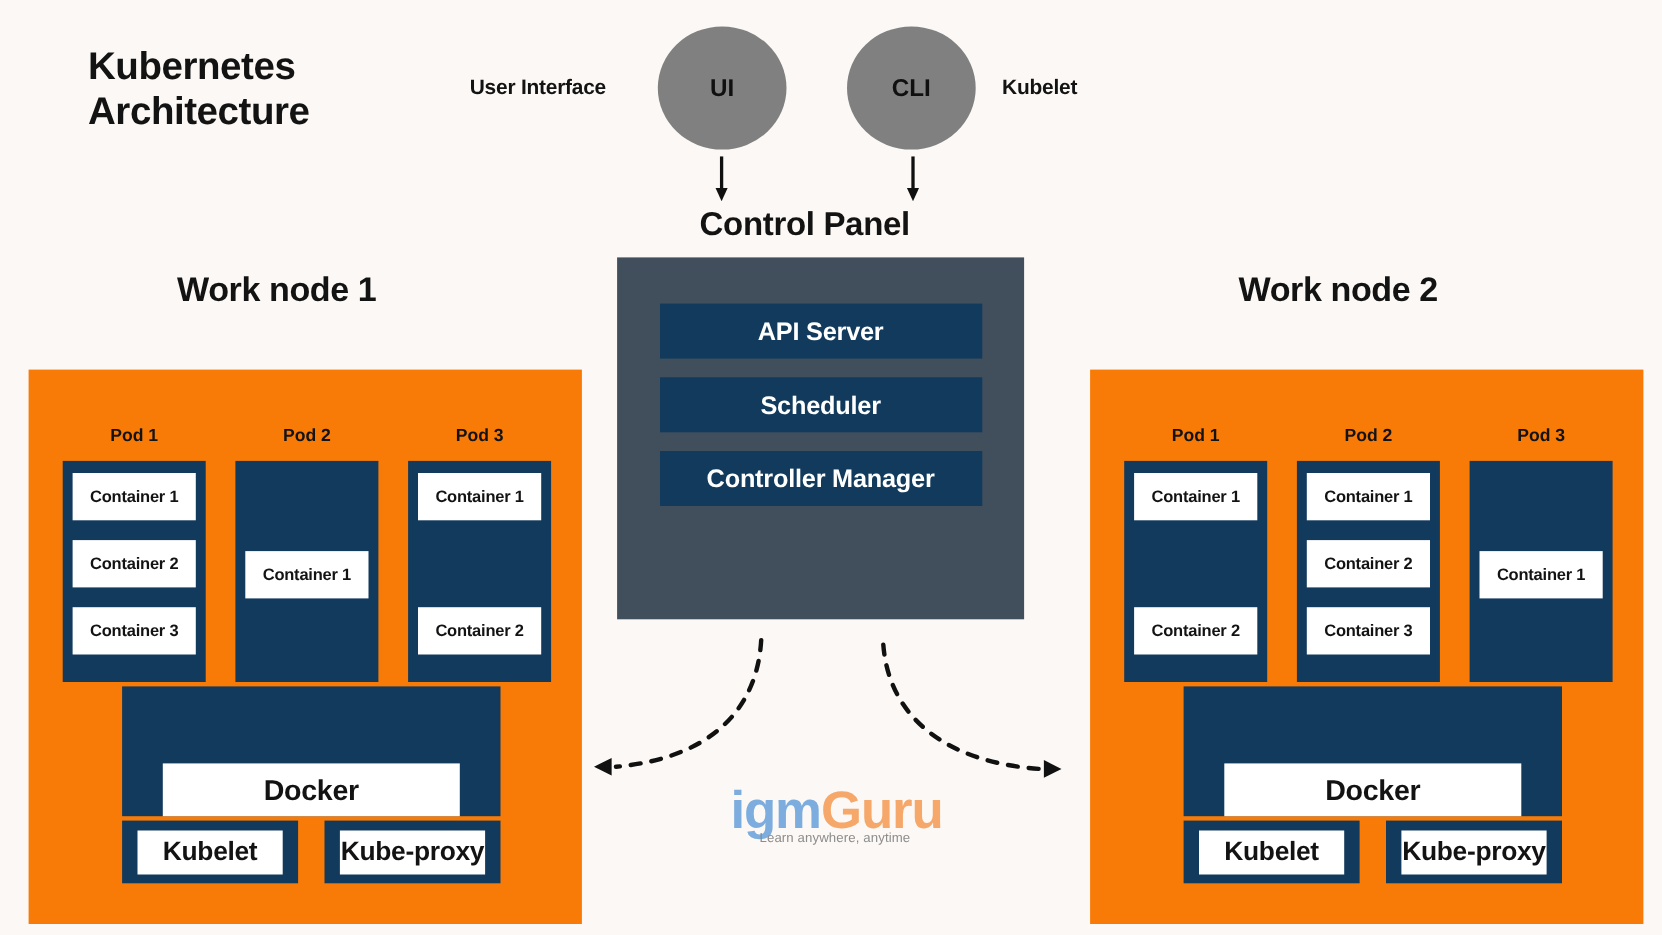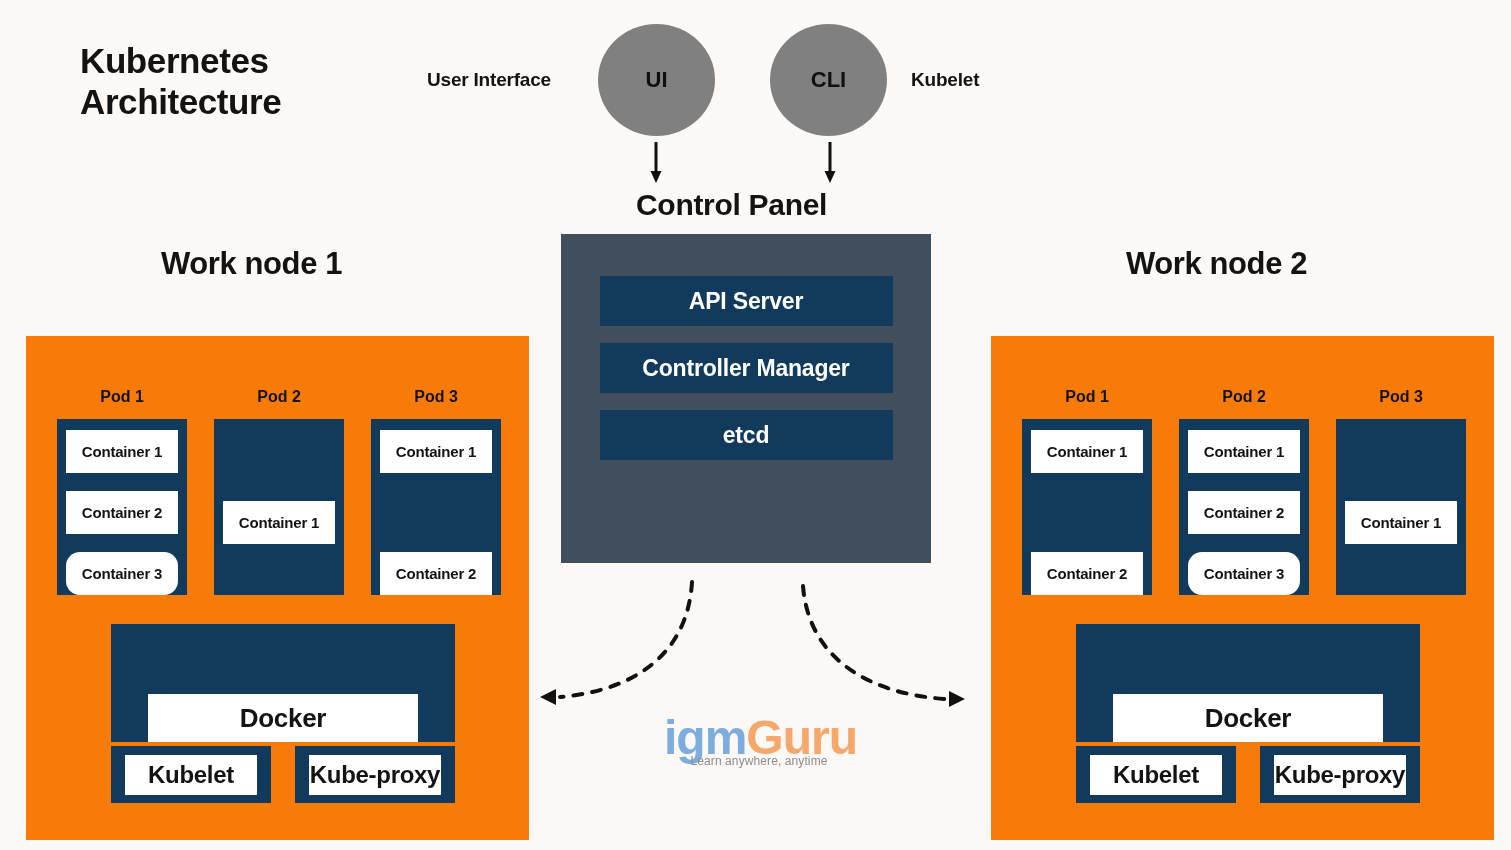--- a/index.html
+++ b/index.html
@@ -123,42 +123,42 @@
   .pod-col { width: 130px; }
   .pod-label {
     text-align: center;
     font-size: 16px;
     font-weight: 700;
     margin-bottom: 13px;
     color: #131313;
   }
   .pod-box {
     width: 130px;
-    height: 176px;
+    height: 201px;
     background: #123a5c;
     position: relative;
   }
   .container-chip {
     position: absolute;
     left: 9px;
     width: 112px;
     height: 43px;
     background: #ffffff;
     color: #131313;
     display: flex;
     align-items: center;
     justify-content: center;
     font-size: 15px;
     font-weight: 700;
     letter-spacing: -0.2px;
   }
   
   .slot-0 { top: 11px; }
   .slot-1 { top: 72px; }
-  .slot-2 { top: 133px; border-radius: 14px; }
+  .slot-2 { top: 133px; }
   .slot-top { top: 11px; }
   .slot-bottom { top: 133px; }
   .slot-center { top: 82px; }
 
   
   .docker-wrap {
     position: absolute;
     left: 85px;
     top: 288px;
     width: 344px;
@@ -259,22 +259,22 @@
   </svg>
   <svg class="abs down-arrow" id="cli-arrow" viewBox="0 0 14 42">
     <line x1="7" y1="0" x2="7" y2="31" stroke="#101010" stroke-width="3"></line>
     <polygon points="7,41 1.5,29 12.5,29" fill="#101010"></polygon>
   </svg>
 
   <div class="abs" id="control-panel-title">Control Panel</div>
 
   <div class="abs" id="control-panel-box">
     <div class="cp-item">API Server</div>
+    <div class="cp-item">Scheduler</div>
     <div class="cp-item">Controller Manager</div>
-    <div class="cp-item">etcd</div>
   </div>
 
   <div class="abs node-title" id="node1-title">Work node 1</div>
   <div class="abs node-title" id="node2-title">Work node 2</div>
 
   <div class="abs node-panel" id="node1-panel">
 
     <div class="pods-row">
 
       <div class="pod-col">

